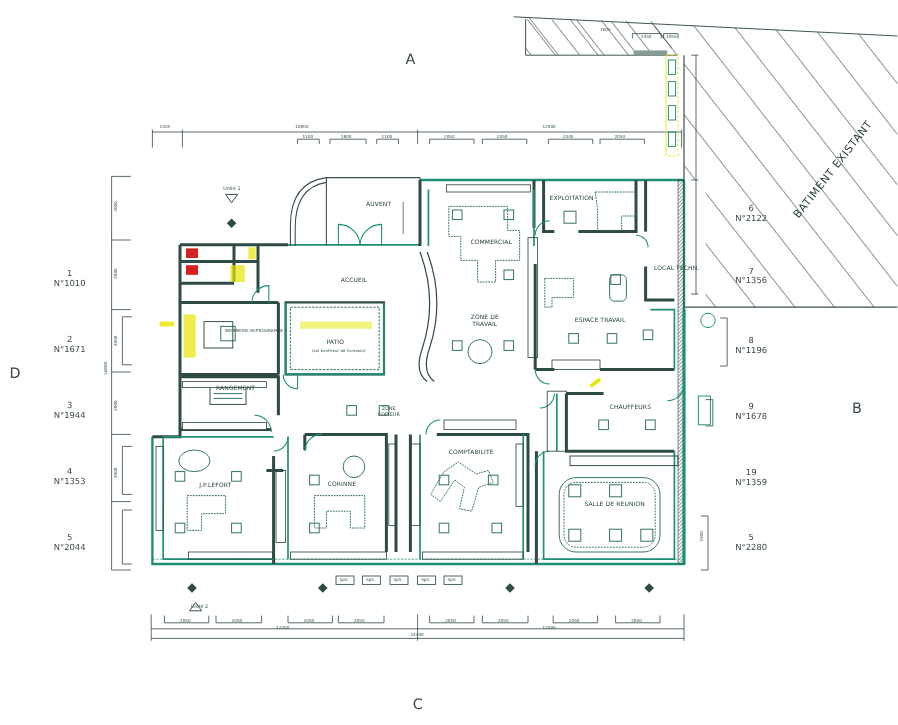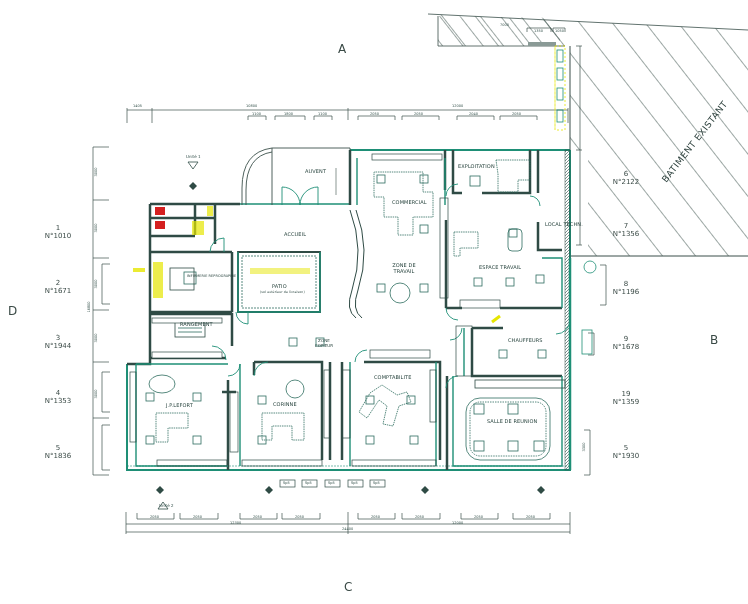--- a/index.html
+++ b/index.html
@@ -318,21 +318,21 @@
 <div class="lot" style="left:38px;top:334px;">
   <div>3</div>
   <div>N°1944</div>
 </div>
 <div class="lot" style="left:38px;top:389px;">
   <div>4</div>
   <div>N°1353</div>
 </div>
 <div class="lot" style="left:38px;top:444px;">
   <div>5</div>
-  <div>N°1836</div>
+  <div>N°2044</div>
 </div>
 
 <div class="lot" style="left:606px;top:170px;">
   <div>6</div>
   <div>N°2122</div>
 </div>
 <div class="lot" style="left:606px;top:222px;">
   <div>7</div>
   <div>N°1356</div>
 </div>
@@ -343,21 +343,21 @@
 <div class="lot" style="left:606px;top:335px;">
   <div>9</div>
   <div>N°1678</div>
 </div>
 <div class="lot" style="left:606px;top:390px;">
   <div>19</div>
   <div>N°1359</div>
 </div>
 <div class="lot" style="left:606px;top:444px;">
   <div>5</div>
-  <div>N°1930</div>
+  <div>N°2280</div>
 </div>
 
 <div class="room" style="left:305px;top:168px;">AUVENT</div>
 <div class="room" style="left:284px;top:231px;">ACCUEIL</div>
 <div class="room" style="left:272px;top:283px;">PATIO</div>
 <div class="room" style="left:260px;top:290px;font-size:3.2px;">(sol extérieur de livraison)</div>
 <div class="room" style="left:187px;top:274px;font-size:3.4px;">INFIRMERIE REPROGRAPHIE</div>
 <div class="room" style="left:180px;top:321px;">RANGEMENT</div>
 <div class="room" style="left:392px;top:199px;">COMMERCIAL</div>
 <div class="room" style="left:389px;top:262px;white-space:normal;width:30px;line-height:6px;">ZONE DE TRAVAIL</div>

